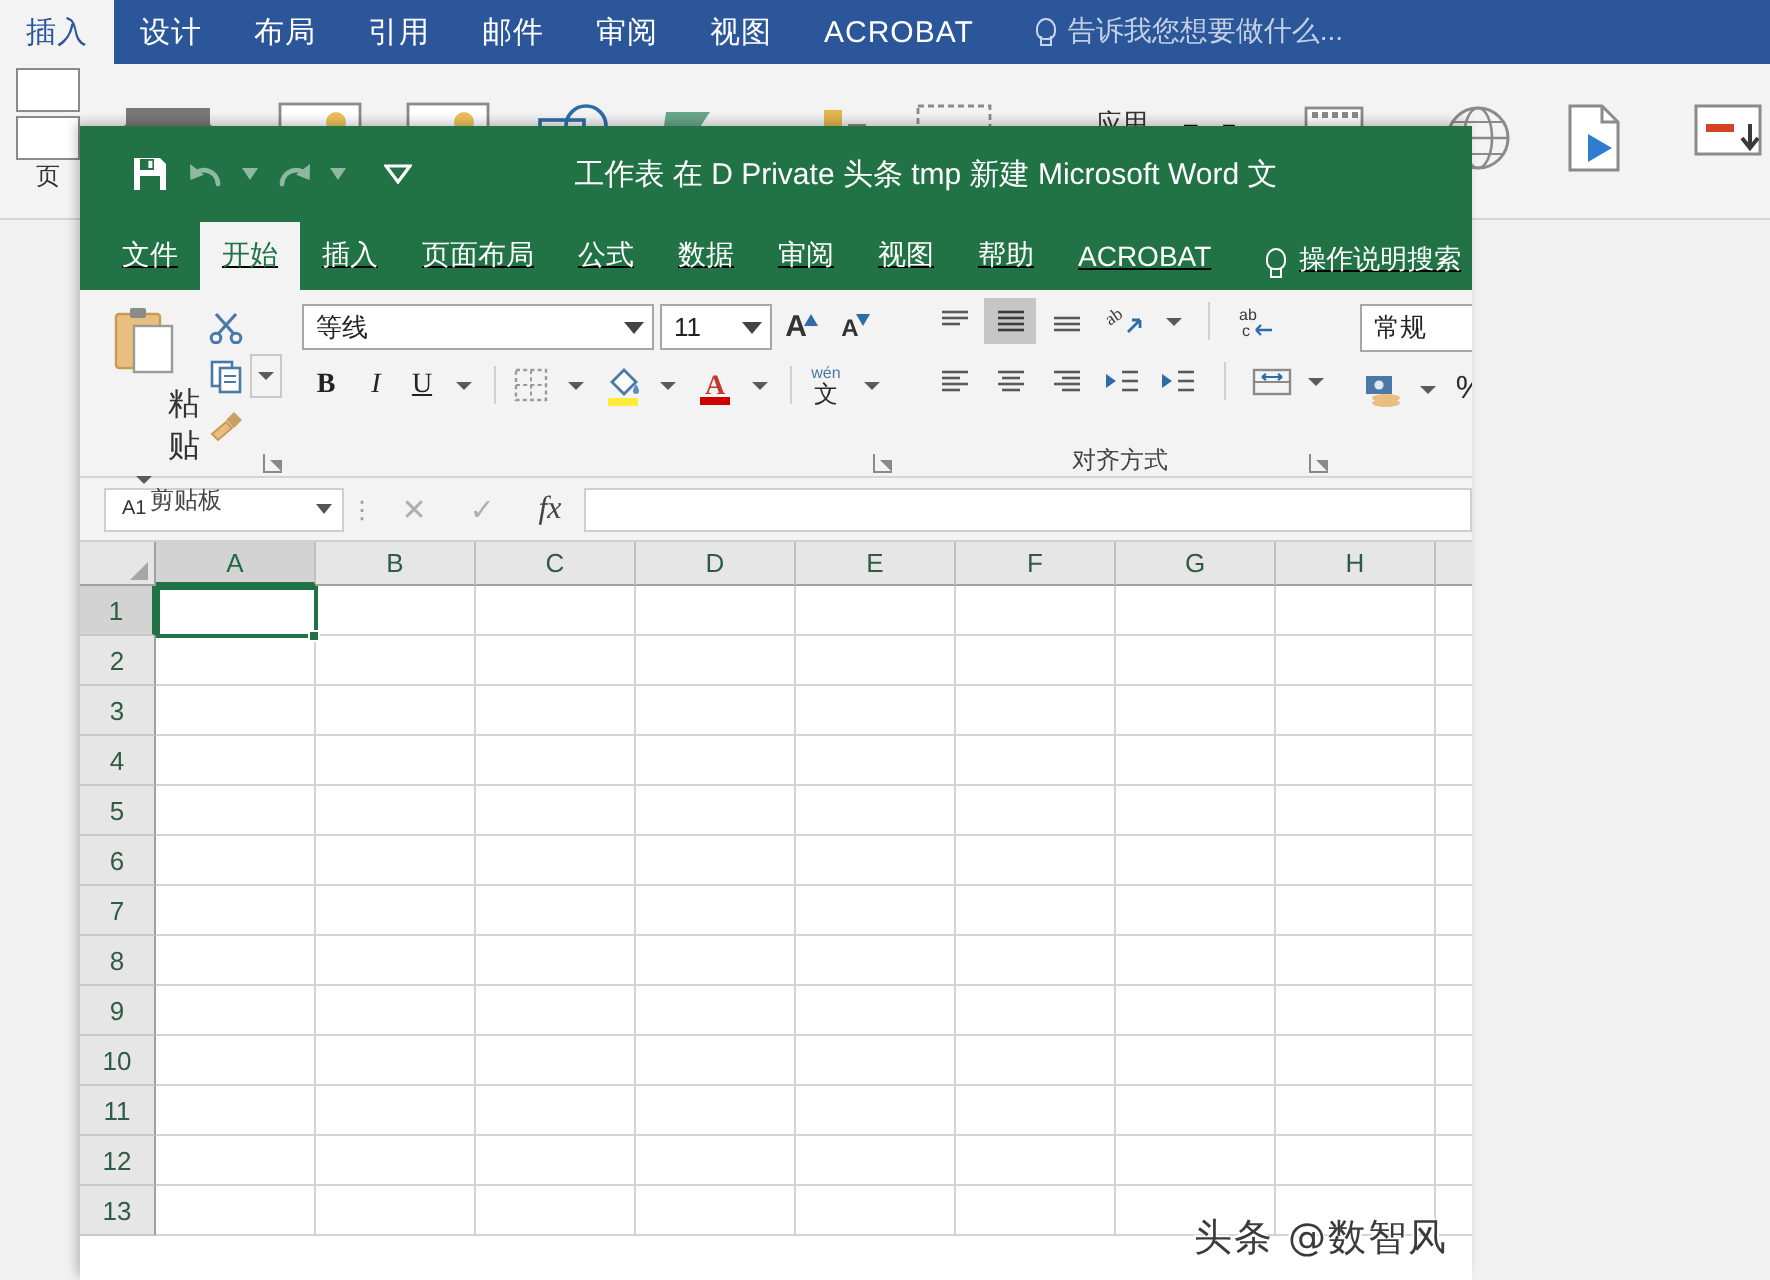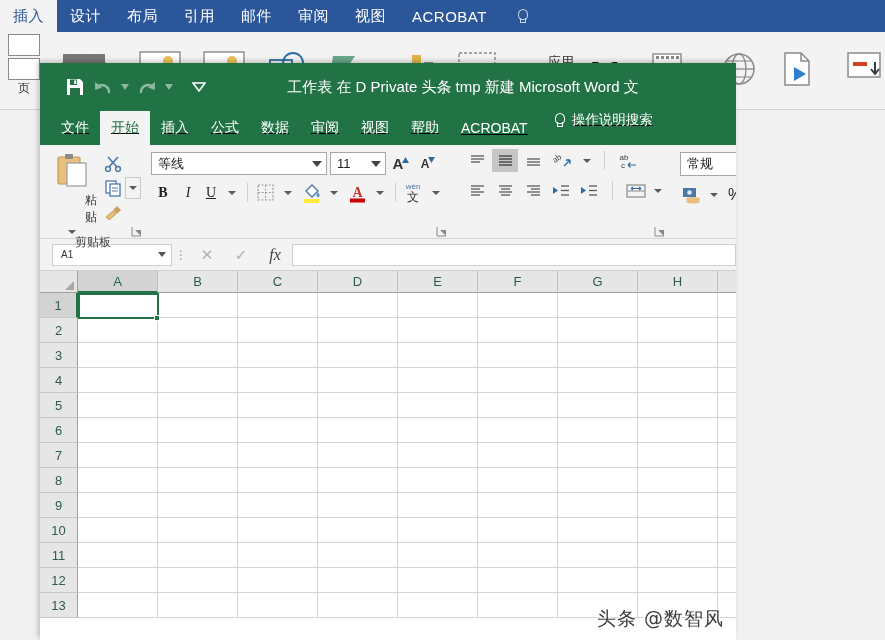--- a/index.html
+++ b/index.html
@@ -98,21 +98,21 @@
   .excel-tabs {
     height: 34px; background: #217346;
     display: flex; align-items: stretch; padding-left: 10px; text-decoration: underline;
   }
   .xtab {
     padding: 0 11px; display: flex; align-items: center; justify-content: center;
     color: #ffffff; font-size: 14px; white-space: nowrap;
   }
   .xtab.active { background: #f3f3f3; color: #217346; }
   .xtab-search {
-    display: flex; align-items: center; gap: 7px; padding: 0 10px 16px 14px;
+    display: flex; align-items: flex-end; gap: 7px; padding: 0 10px 6px 14px;
     color: #ffffff; font-size: 13.5px; white-space: nowrap;
   }
   .bulb-w::before, .bulb-w::after { border-color: #ffffff; }
 
   .excel-ribbon {
     height: 94px; background: #f3f3f3; border-bottom: 1px solid #d4d4d4;
     display: flex; position: relative;
   }
   .xgroup {
     position: relative; height: 94px;
@@ -130,21 +130,21 @@
   .dlg-launcher {
     position: absolute; right: 4px; bottom: 2px;
     width: 11px; height: 11px; opacity:.75;
   }
 
   
   .paste-btn {
     width: 54px; display:flex; flex-direction:column; align-items:center;
     padding-top: 2px;
   }
-  .paste-label { font-size: 12px; color:#333; margin-top:1px;margin-left:40px; }
+  .paste-label { font-size: 16px; color:#333; margin-top:1px;margin-left:40px; }
   .tri-down {
     width:0;height:0;border-left:4px solid transparent;border-right:4px solid transparent;
     border-top:4px solid #5a5a5a; margin-top: 4px;
   }
   .clip-col { display:flex; flex-direction:column; gap:3px; padding-top:3px; padding-left:2px;}
   .mini-btn { width:24px; height:22px; display:flex; align-items:center; justify-content:center;}
 
   
   .font-row1 { display:flex; align-items:center; gap:3px; padding-top:3px;}
   .font-row2 { display:flex; align-items:center; gap:1px; padding-top:6px;}
@@ -270,20 +270,21 @@
         <span>审阅</span>
       </div>
       <div class="word-tab">
         <span>视图</span>
       </div>
       <div class="word-tab">
         <span>ACROBAT</span>
       </div>
       <div class="word-tell-me">
         <span class="bulb"></span>
+        <span>告诉我您想要做什么...</span>
       </div>
     </div>
 
     <div class="word-ribbon">
       <div class="word-ribbon-inner">
 
         <div class="wgroup word-left-stack">
           <div class="wbox"></div>
           <div class="wbox"></div>
           <div class="wlabel-sm">页</div>
@@ -468,20 +469,23 @@
 
     <div class="excel-tabs">
       <div class="xtab">
           <span>文件</span>
         </div>
       <div class="xtab active">
           <span>开始</span>
         </div>
       <div class="xtab">
           <span>插入</span>
+        </div>
+      <div class="xtab">
+          <span>页面布局</span>
         </div>
       <div class="xtab">
           <span>公式</span>
         </div>
       <div class="xtab">
           <span>数据</span>
         </div>
       <div class="xtab">
           <span>审阅</span>
         </div>
@@ -731,20 +735,21 @@
                 <rect x="2" y="3" width="18" height="12" fill="none" stroke="#8a8a8a" stroke-width="1.2"></rect>
                 <line x1="2" y1="9" x2="20" y2="9" stroke="#8a8a8a" stroke-width="1"></line>
                 <path d="M6 6.5 h10 M6 6.5 l2 -1.6 M6 6.5 l2 1.6 M16 6.5 l-2 -1.6 M16 6.5 l-2 1.6" stroke="#2e6da4" stroke-width="1.1" fill="none"></path>
               </svg>
             </div>
             <div class="ab small" style="width:14px">
                 <div class="tri-down" style="margin:0"></div>
               </div>
           </div>
         </div>
+        <div class="xgroup-title">对齐方式</div>
         <div class="dlg-launcher">
           <svg width="11" height="11" viewBox="0 0 11 11">
             <path d="M1 1 v9 h9" fill="none" stroke="#666" stroke-width="1"></path>
             <polygon points="4,4 10,4 10,10" fill="#666"></polygon>
           </svg>
         </div>
       </div>
       <div class="xgroup-div"></div>
 
       <div class="xgroup" style="width:186px">

